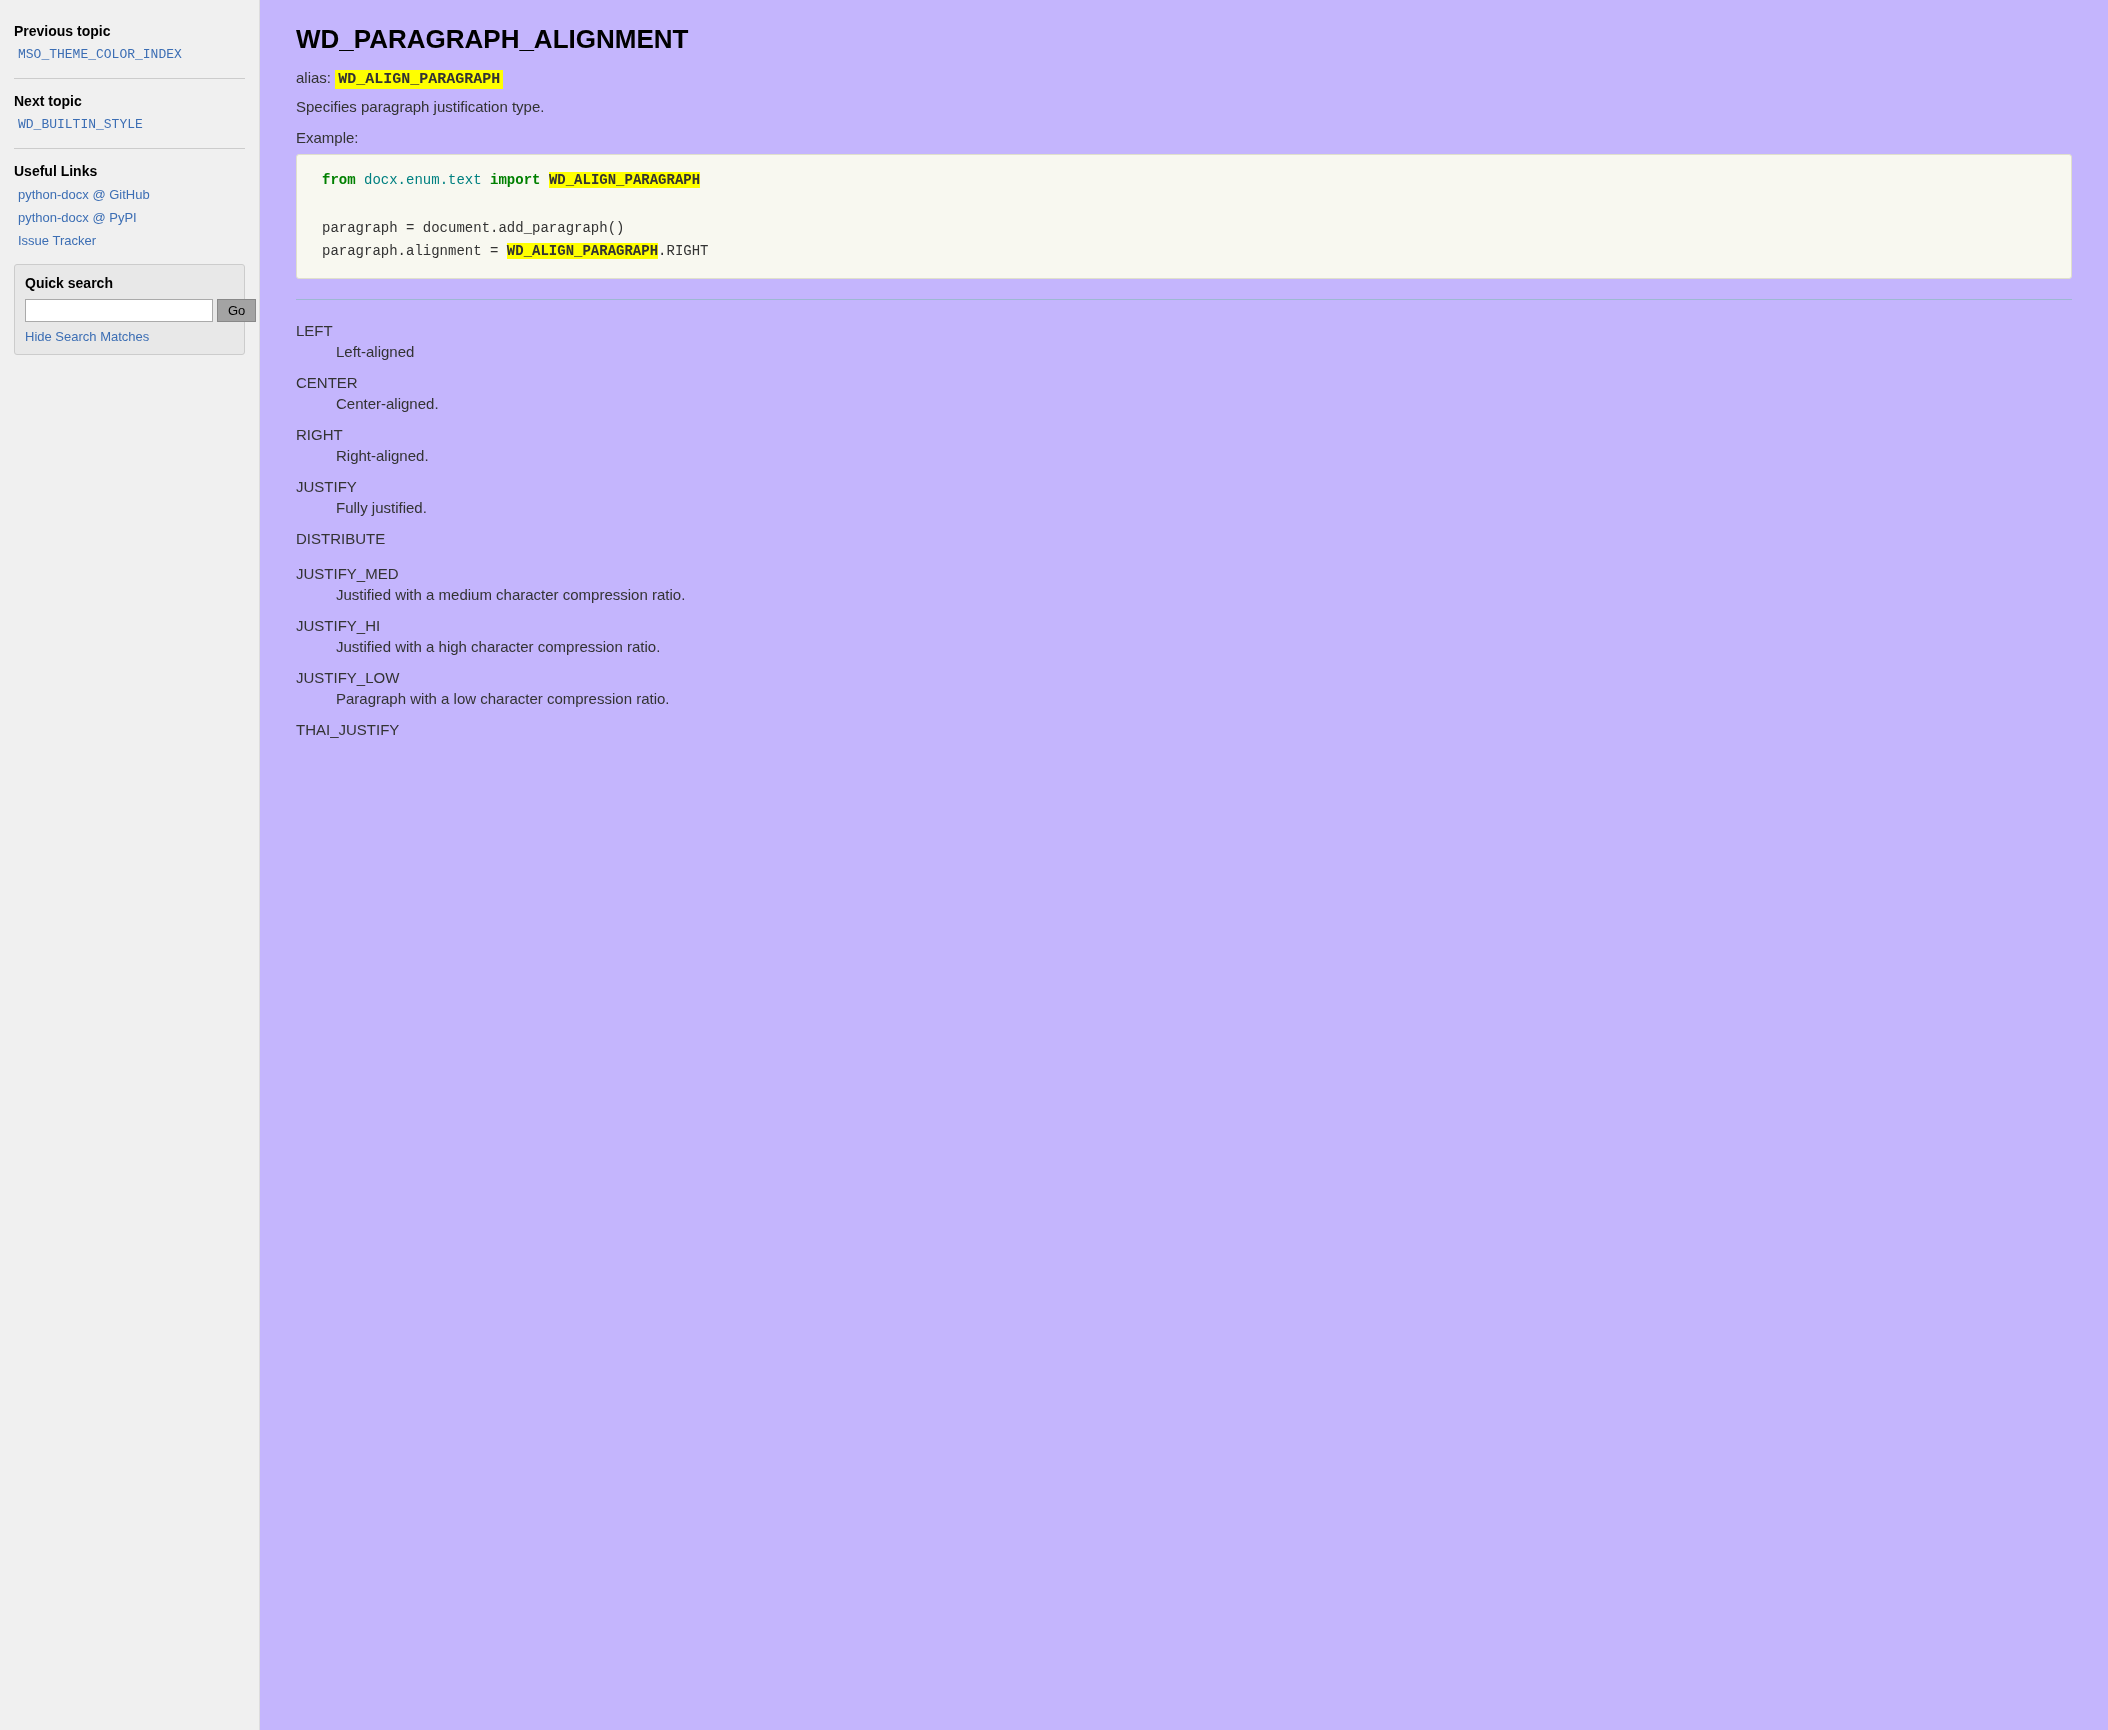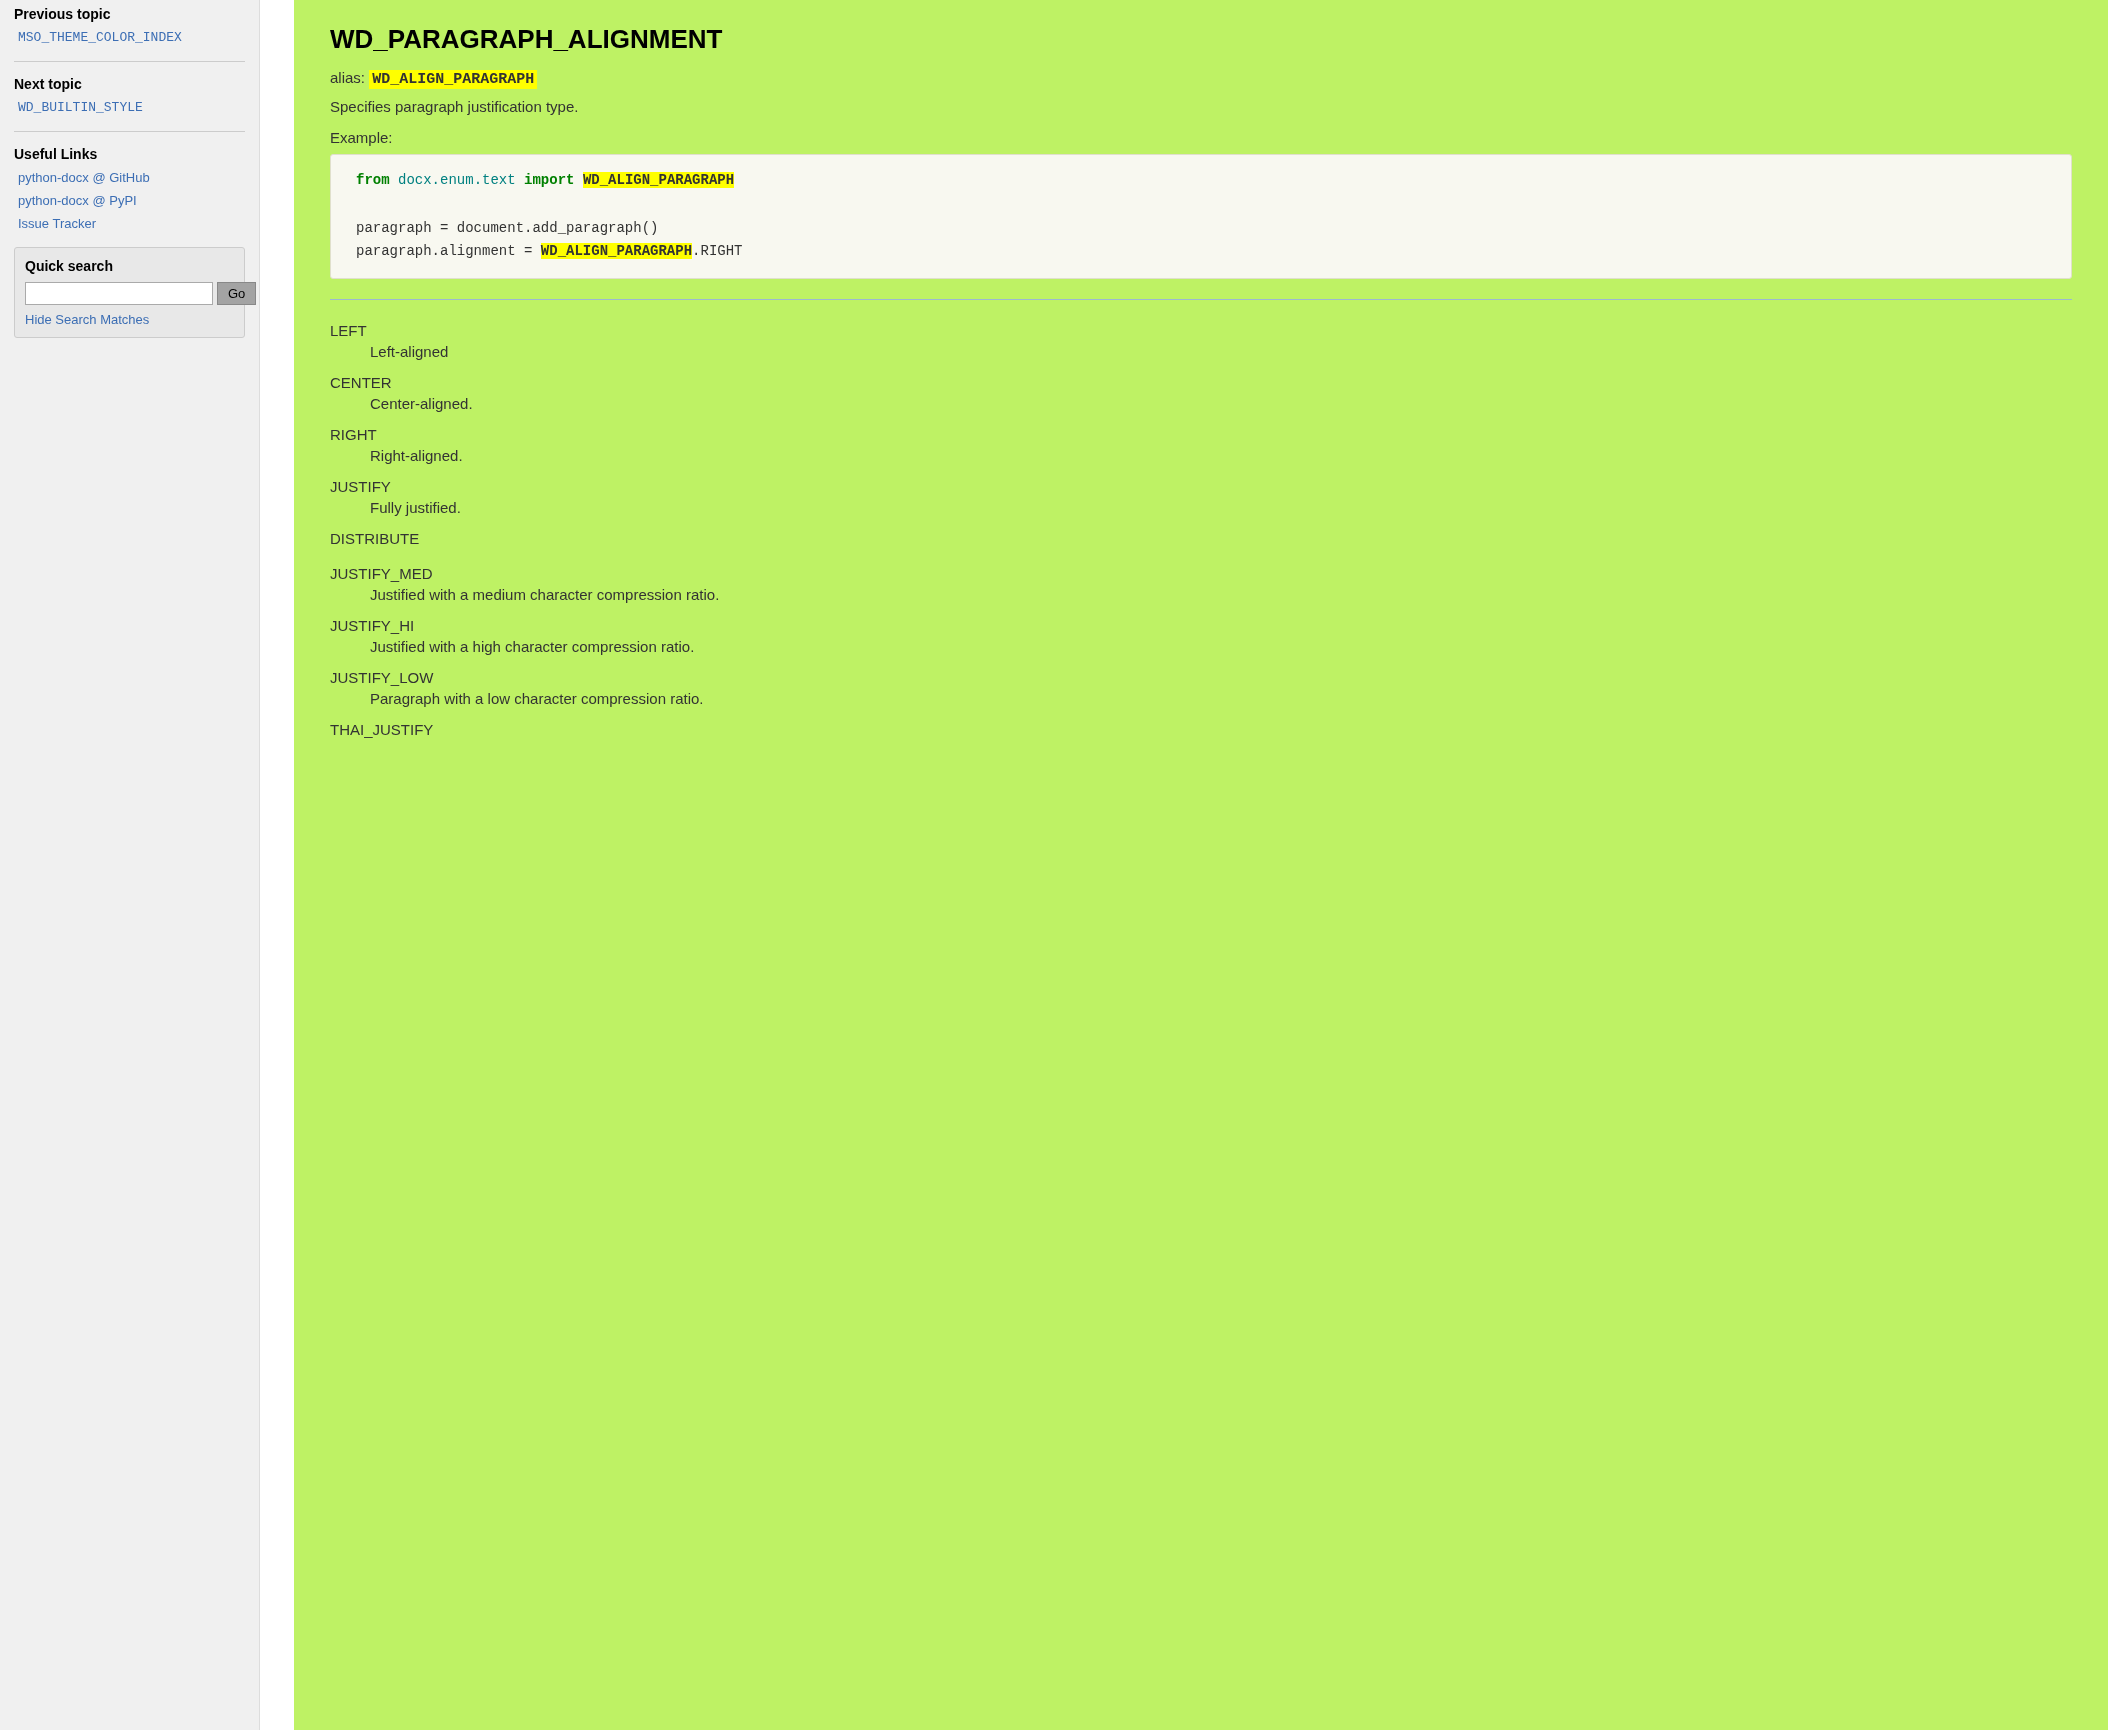--- a/index.html
+++ b/index.html
@@ -11,21 +11,21 @@
       display: flex;
       min-height: 100vh;
     }
 
     
     .sidebar {
       width: 260px;
       min-width: 260px;
       background: #f0f0f0;
       border-right: 1px solid #ddd;
-      padding: 6px 14px;
+      padding: 23px 14px;
       font-size: 14px;
     }
     .sidebar-section-title {
       font-weight: bold;
       font-size: 14px;
       margin-bottom: 6px;
       color: #000;
     }
     .sidebar-link {
       display: block;
@@ -86,23 +86,22 @@
       color: #3c6eb4;
       text-decoration: none;
       font-size: 13px;
       cursor: pointer;
     }
 
     
     .main-content {
       flex: 1;
       padding: 24px 36px;
-      background: #bef264;
+      background: #c4b5fd;
       overflow-y: auto;
-      margin-left: 34px;
     }
     .page-title {
       font-size: 26px;
       font-weight: bold;
       color: #000;
       margin-bottom: 14px;
       font-family: -apple-system, BlinkMacSystemFont, "Segoe UI", sans-serif;
     }
     .alias-line {
       font-size: 15px;

